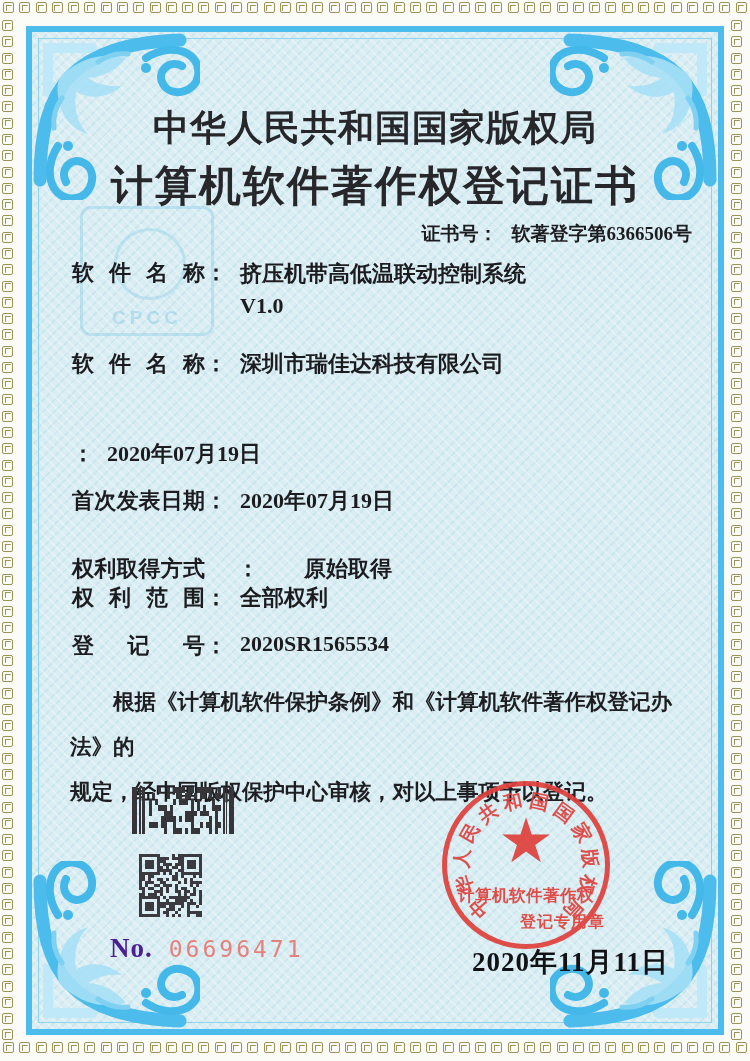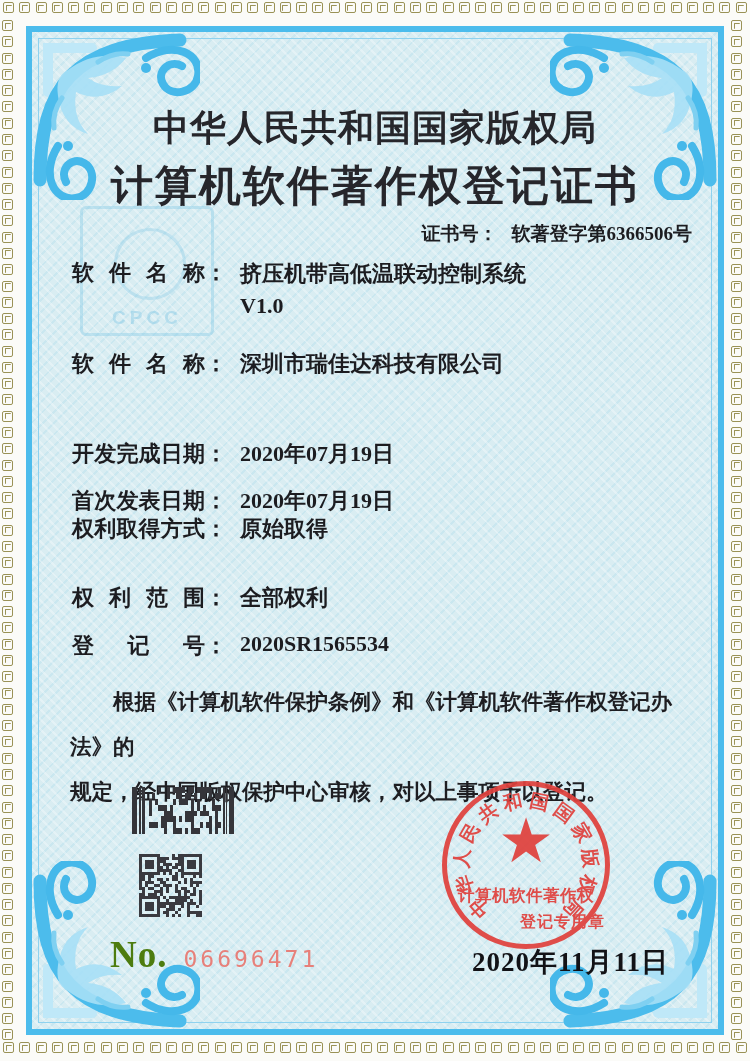--- a/index.html
+++ b/index.html
@@ -36,62 +36,62 @@
   .blueframe{position:absolute;inset:26px;border:6px solid var(--blue);pointer-events:none;}
   .blueframe2{position:absolute;inset:38px;border:1px solid #8ed2ef;pointer-events:none;}
   
   .corner{position:absolute;width:172px;height:172px;pointer-events:none;}
   .c-tl{left:28px;top:28px;}
   .c-tr{right:28px;top:28px;transform:scaleX(-1);}
   .c-bl{left:28px;bottom:28px;transform:scaleY(-1);}
   .c-br{right:28px;bottom:28px;transform:scale(-1,-1);}
   
   .watermark{position:absolute;left:80px;top:206px;width:128px;height:124px;
-    border:3px solid rgba(130,200,228,.38);border-radius:6px;}
+    border:3px solid rgba(130,200,228,.38);border-radius:11px;}
   .watermark::before{content:'';position:absolute;left:50%;top:42%;width:66px;height:66px;
     margin:-33px 0 0 -33px;border:3px solid rgba(130,200,228,.34);border-radius:50%;}
   .wm-text{position:absolute;bottom:4px;width:100%;text-align:center;
     font-family:"Liberation Sans",sans-serif;font-weight:700;font-size:19px;
     letter-spacing:4px;color:rgba(130,200,228,.45);}
   
   .authority{position:absolute;top:104px;left:0;width:100%;text-align:center;
     font-size:36px;font-weight:800;letter-spacing:1px;color:#26262b;}
   .cert-title{position:absolute;top:158px;left:0;width:100%;text-align:center;
     font-size:42px;font-weight:800;letter-spacing:2px;color:#26262b;}
   .certno-row{position:absolute;top:221px;right:58px;font-size:19px;font-weight:700;}
   .certno-row .val{margin-left:14px;}
   
   .frow{position:absolute;left:72px;display:flex;align-items:flex-start;
     font-size:22px;font-weight:700;white-space:nowrap;}
   .frow .lbl{display:inline-block;width:133px;text-align:justify;text-align-last:justify;}
   .frow .colon{display:inline-block;}
   .frow .val{margin-left:13px;}
   .val2{line-height:1.45;}
   .r1{top:258px;} .r2{top:349px;} .r3{top:439px;} .r4{top:486px;}
-  .r5{top:514px;} .r6{top:583px;} .r7{top:631px;}
+  .r5{top:554px;gap:32px;} .r6{top:583px;} .r7{top:631px;}
   
   .statement{position:absolute;left:70px;top:680px;width:618px;
     font-size:21.5px;font-weight:700;line-height:45px;color:#1e1e22;}
   .statement .l1{text-indent:2em;}
   
   .barcode{position:absolute;left:132px;top:787px;width:120px;height:47px;display:flex;}
   .bc-bars{display:flex;height:100%;}
   .bc-bars i{display:block;height:100%;}
   .bc-grid{display:grid;grid-template-rows:repeat(8,1fr);grid-template-columns:repeat(24,3px);
     height:100%;margin:0 2px;}
   .bc-grid i{display:block;}
   .bc-on{background:#35353a;}
   
   .qr{position:absolute;left:139px;top:854px;width:63px;height:63px;
     display:grid;grid-template-rows:repeat(21,3px);grid-template-columns:repeat(21,3px);}
   .qr i{display:block;}
   .qr .on{background:#3a3a40;}
   
   .serial{position:absolute;left:110px;top:933px;display:flex;align-items:baseline;}
-  .serial .no{font-size:37px;font-weight:600;letter-spacing:1px;color:#4d7c0f;}
+  .serial .no{font-size:27px;font-weight:600;letter-spacing:1px;color:#4c1d95;}
   .serial .num{margin-left:16px;font-family:"DejaVu Sans Mono",monospace;
     font-size:23px;letter-spacing:3px;color:var(--pink);}
   
   .seal{position:absolute;left:442px;top:781px;width:168px;height:168px;
     border:5px solid var(--seal-red);border-radius:50%;box-sizing:border-box;opacity:.93;}
   .seal-char{position:absolute;left:50%;top:50%;width:22px;height:22px;margin:-11px 0 0 -11px;
     display:flex;align-items:center;justify-content:center;
     font-size:19px;font-weight:700;color:var(--seal-red);}
   .seal-star{position:absolute;left:0;top:24px;width:100%;text-align:center;
     font-size:62px;line-height:1;color:var(--seal-red);}
@@ -387,21 +387,20 @@
     <span>V1.0</span></span>
   </div>
 
   <div class="frow r2">
     <span class="lbl">软件名称</span>
       <span class="colon">：</span>
     <span class="val">深圳市瑞佳达科技有限公司</span>
   </div>
 
   <div class="frow r3">
-    <span class="lbl">开发完成日期</span>
       <span class="colon">：</span>
     <span class="val">2020年07月19日</span>
   </div>
 
   <div class="frow r4">
     <span class="lbl">首次发表日期</span>
       <span class="colon">：</span>
     <span class="val">2020年07月19日</span>
   </div>
 

